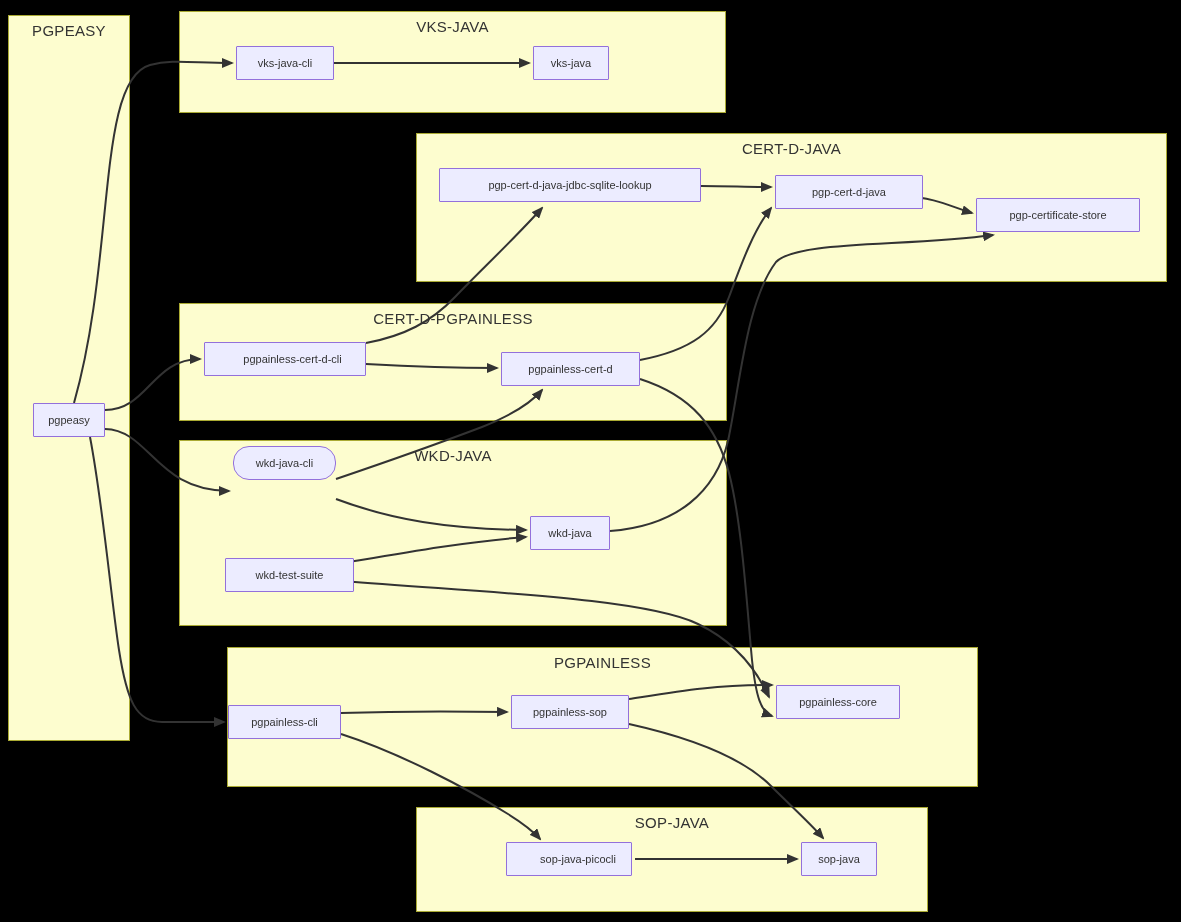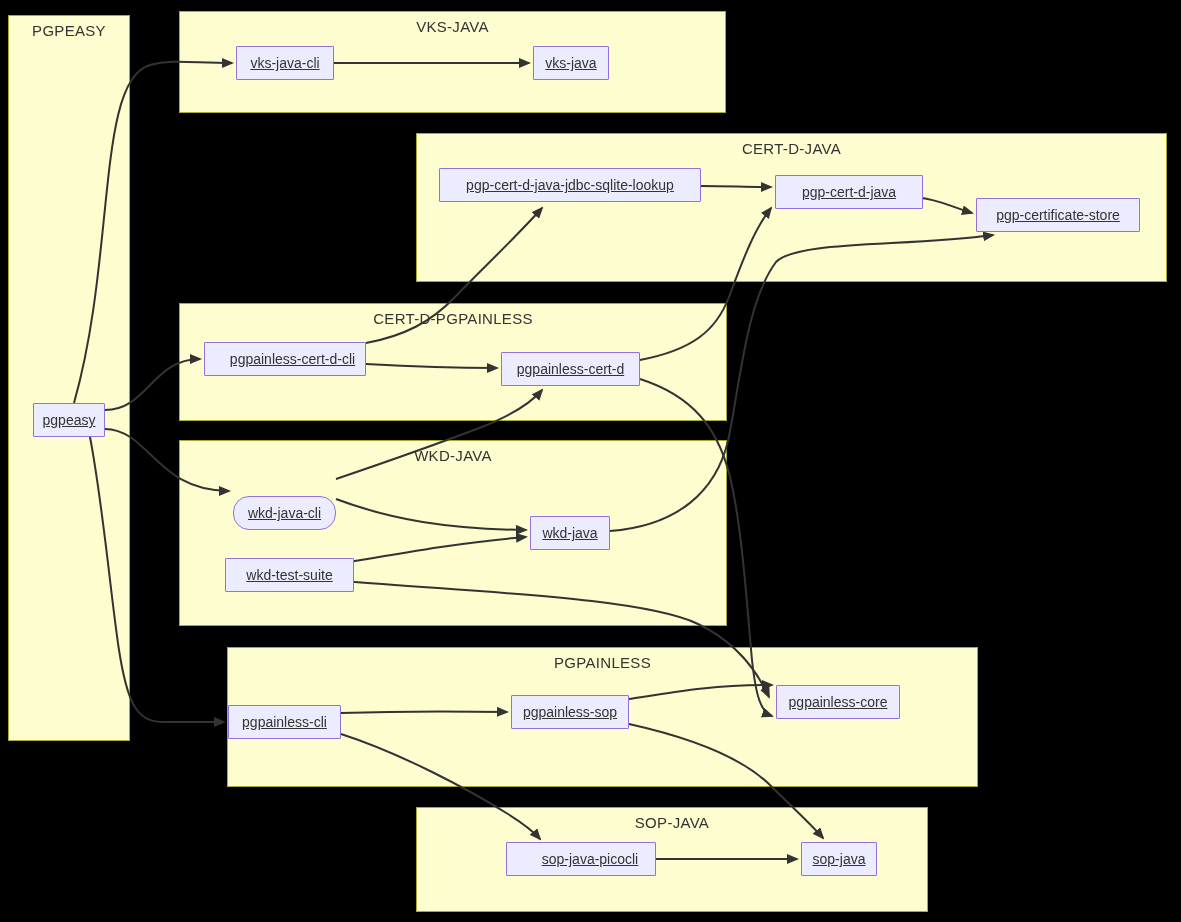--- a/index.html
+++ b/index.html
@@ -52,23 +52,22 @@
     position: absolute;
     height: 34px;
     background: var(--node-fill);
     border: 1.3px solid var(--node-border);
     border-radius: 1px;
     box-sizing: border-box;
     display: flex;
     align-items: center;
     justify-content: center;
     color: var(--text);
-    font-size: 14px;
+    font-size: 11px;
     white-space: nowrap;
-    text-decoration: underline;
   }
 </style>
 </head>
 <body>
 
 <div class="stage">
 
   <div class="cluster" style="left:8px;top:15px;width:122px;height:726px;">
     <span class="cluster-title">PGPEASY</span>
   </div>
@@ -137,38 +136,38 @@
   </div>
   <div class="node" style="left:976px;top:198px;width:164px;">
     <span>pgp-certificate-store</span>
   </div>
   <div class="node" style="left:204px;top:342px;width:162px;padding-left:15px;">
     <span>pgpainless-cert-d-cli</span>
   </div>
   <div class="node" style="left:501px;top:352px;width:139px;">
     <span>pgpainless-cert-d</span>
   </div>
-  <div class="node" style="left:233px;top:496px;width:103px;border-radius:16px;">
+  <div class="node" style="left:233px;top:446px;width:103px;border-radius:16px;">
     <span>wkd-java-cli</span>
   </div>
   <div class="node" style="left:225px;top:558px;width:129px;">
     <span>wkd-test-suite</span>
   </div>
   <div class="node" style="left:530px;top:516px;width:80px;">
     <span>wkd-java</span>
   </div>
   <div class="node" style="left:228px;top:705px;width:113px;">
     <span>pgpainless-cli</span>
   </div>
   <div class="node" style="left:511px;top:695px;width:118px;">
     <span>pgpainless-sop</span>
   </div>
   <div class="node" style="left:776px;top:685px;width:124px;">
     <span>pgpainless-core</span>
   </div>
-  <div class="node" style="left:506px;top:842px;width:150px;padding-left:18px;">
+  <div class="node" style="left:506px;top:842px;width:126px;padding-left:18px;">
     <span>sop-java-picocli</span>
   </div>
   <div class="node" style="left:801px;top:842px;width:76px;">
     <span>sop-java</span>
   </div>
 
 </div>
 
 </body></html>

